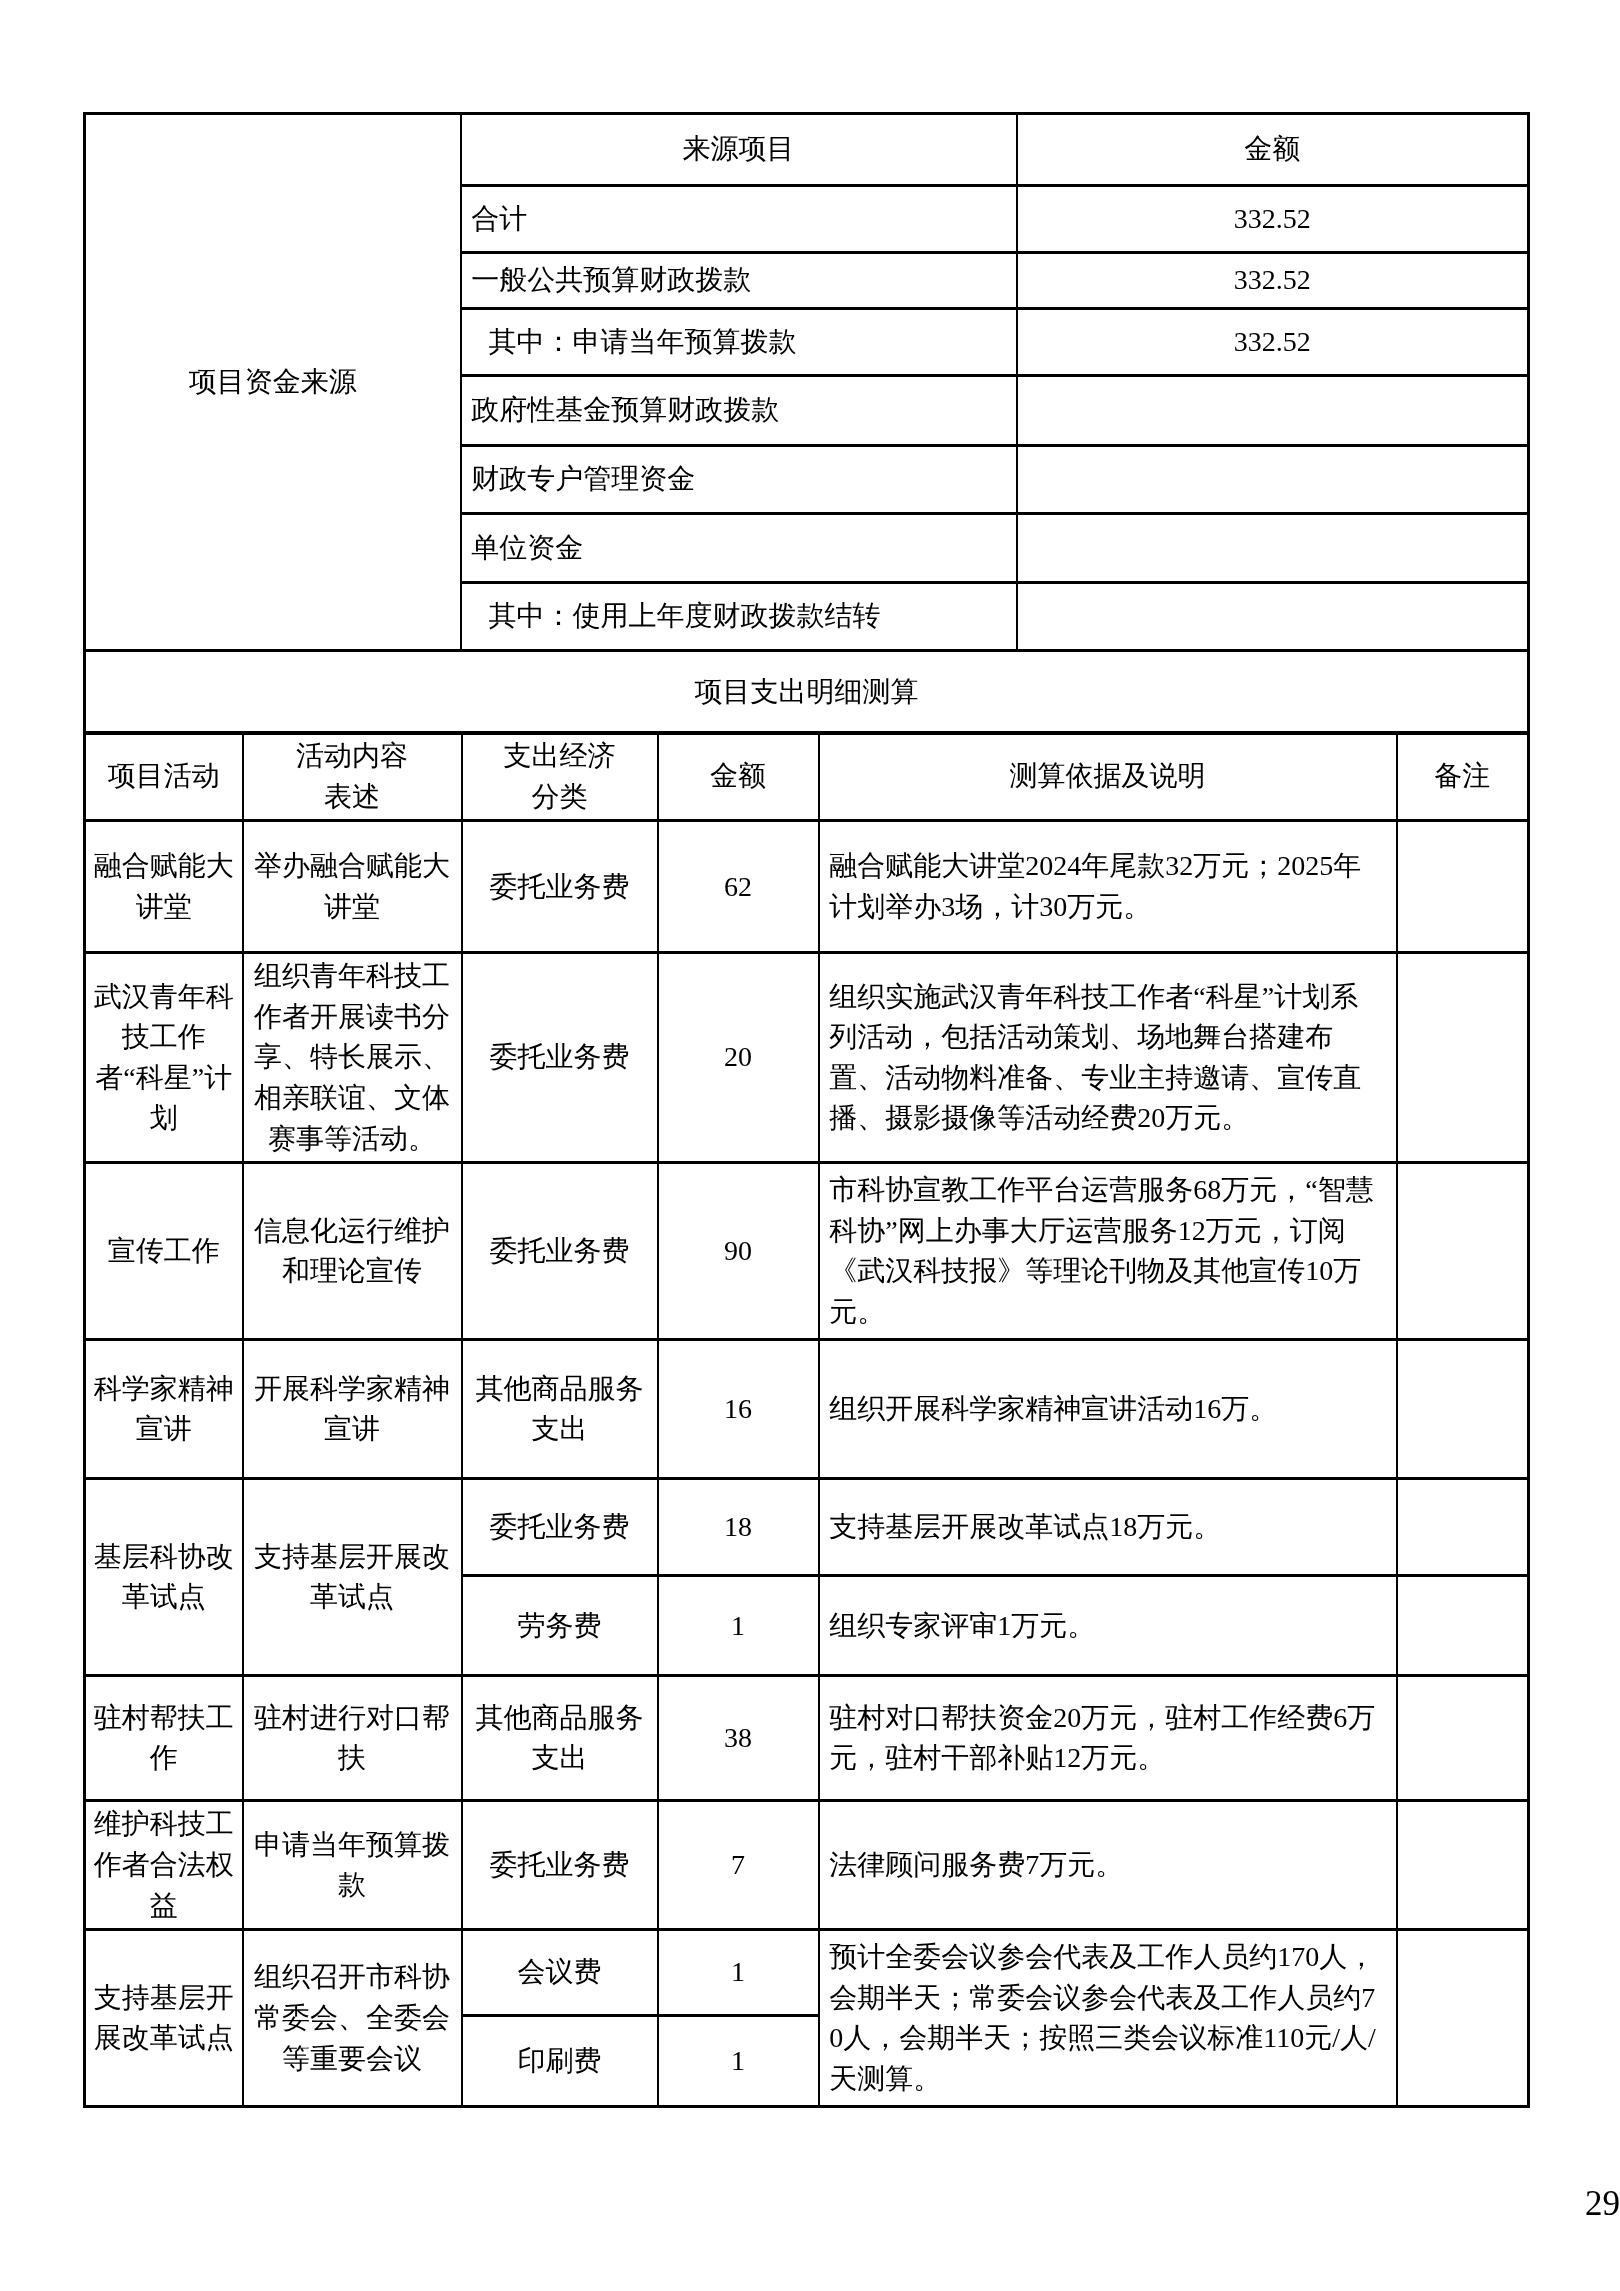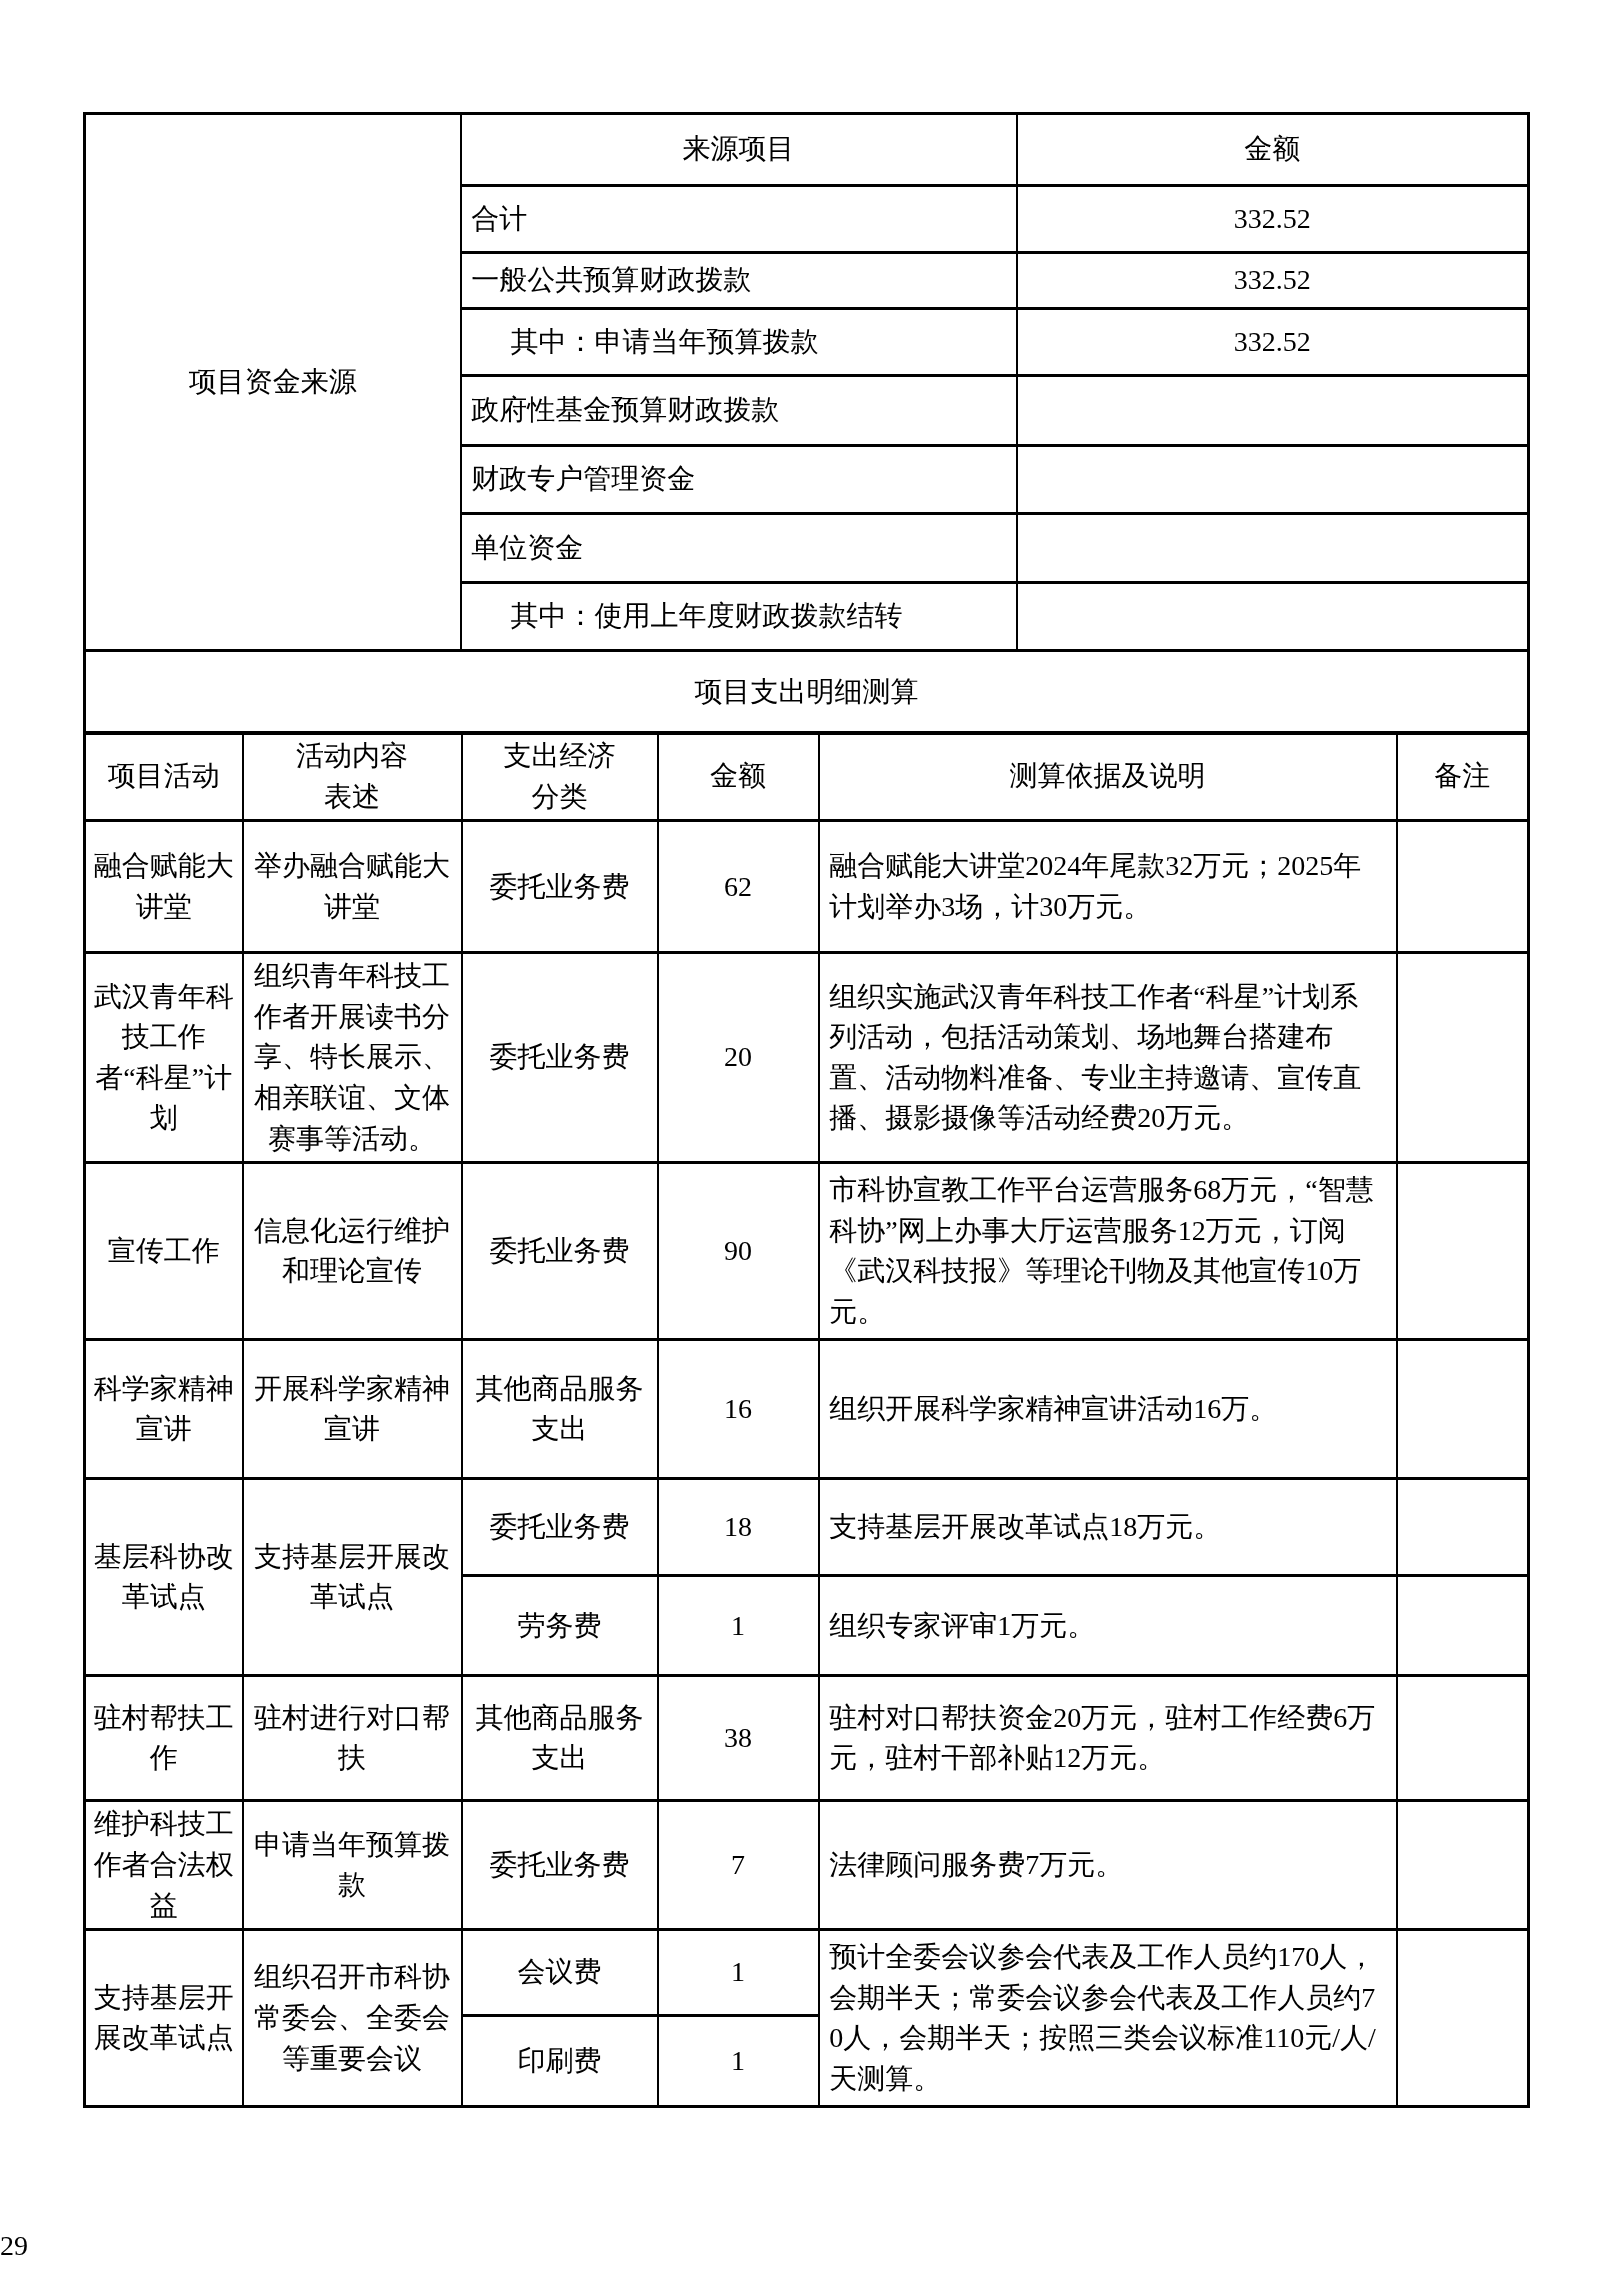--- a/index.html
+++ b/index.html
@@ -23,25 +23,25 @@
     vertical-align:middle;
     text-align:center;
     padding:2px 5.9px;
     overflow:hidden;
     word-break:break-all;
   }
   table{border:3.9px solid #000;}
   .t2{margin-top:-3.9px;}
   .prewrap{white-space:pre-line;margin-left:12px;}
   .t1 .lbl{text-align:left;padding-left:9.8px;font-family:Liberation Serif, serif;}
-  .t1 .ind{padding-left:49px;}
+  .t1 .ind{padding-left:27px;}
   .basis{text-align:left;padding:5.9px 9.8px;}
   .pageno{
     position:absolute;left:0;top:2184px;width:100%;
-    text-align:left;font-size:28px;margin-top:46px;
+    text-align:right;font-size:35px;
   }
 </style>
 </head>
 <body>
 
 <div class="page">
   <div class="tablewrap">
 
     <table class="t1">
       <colgroup>

